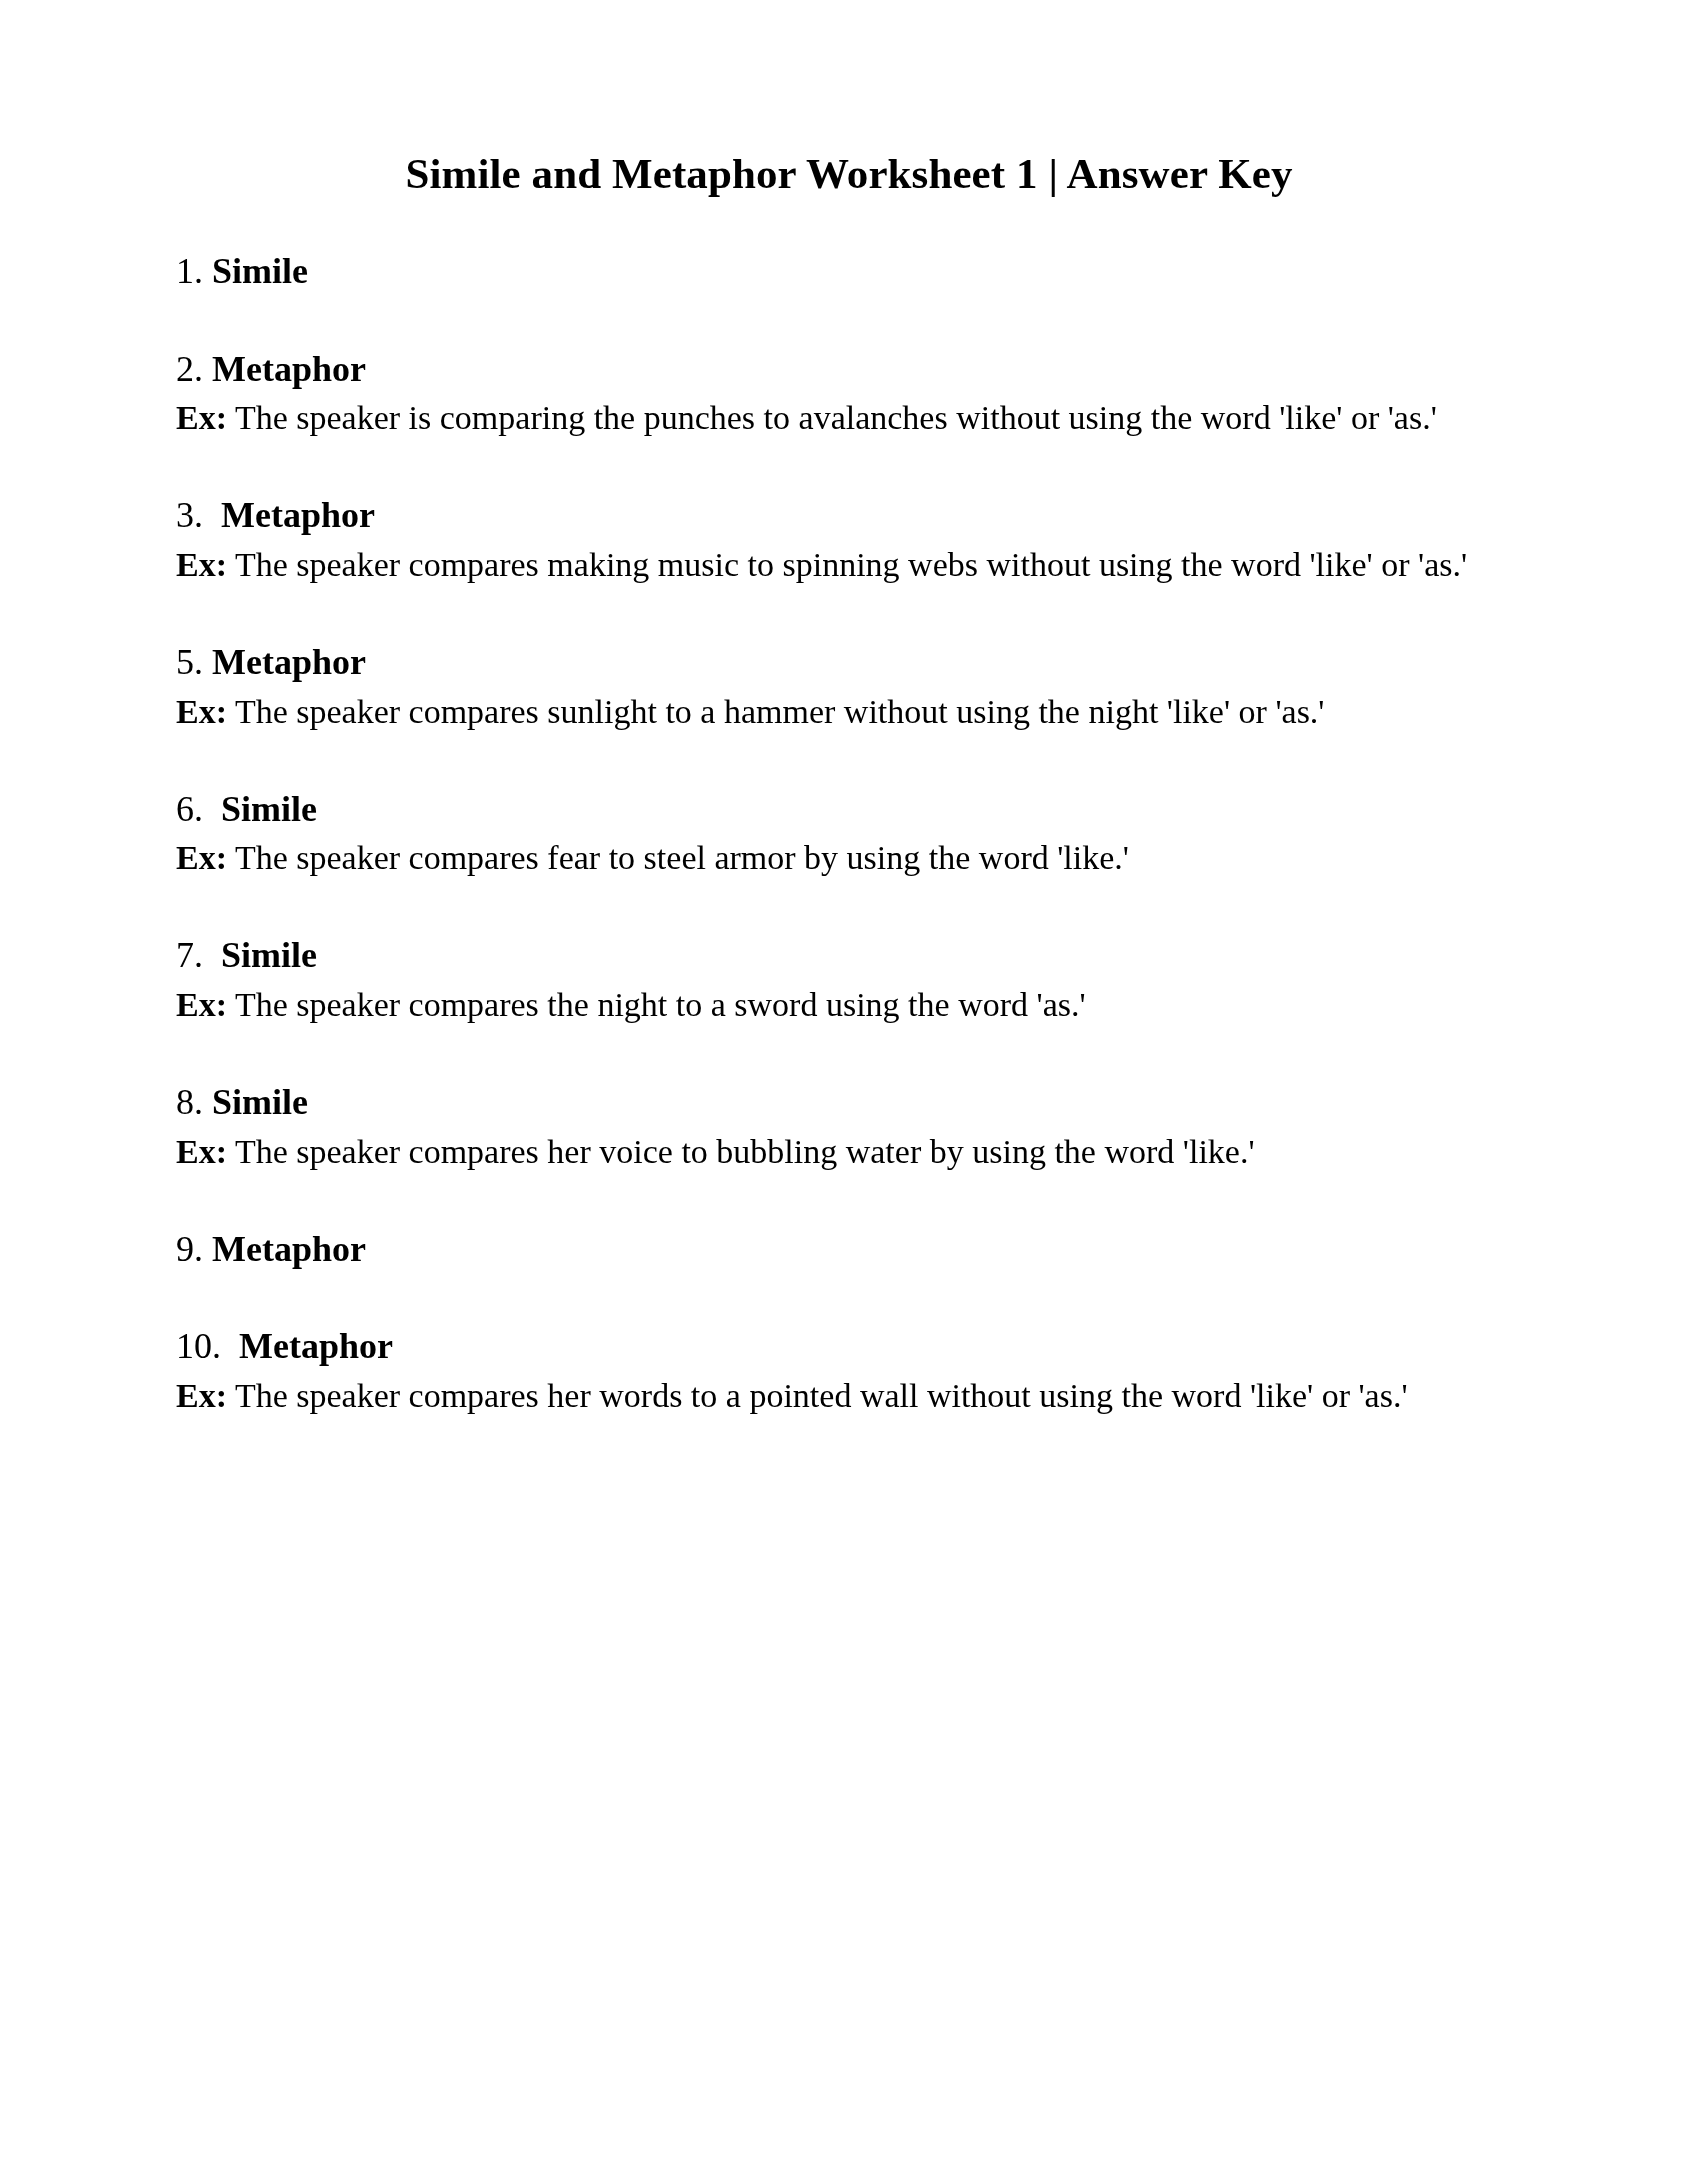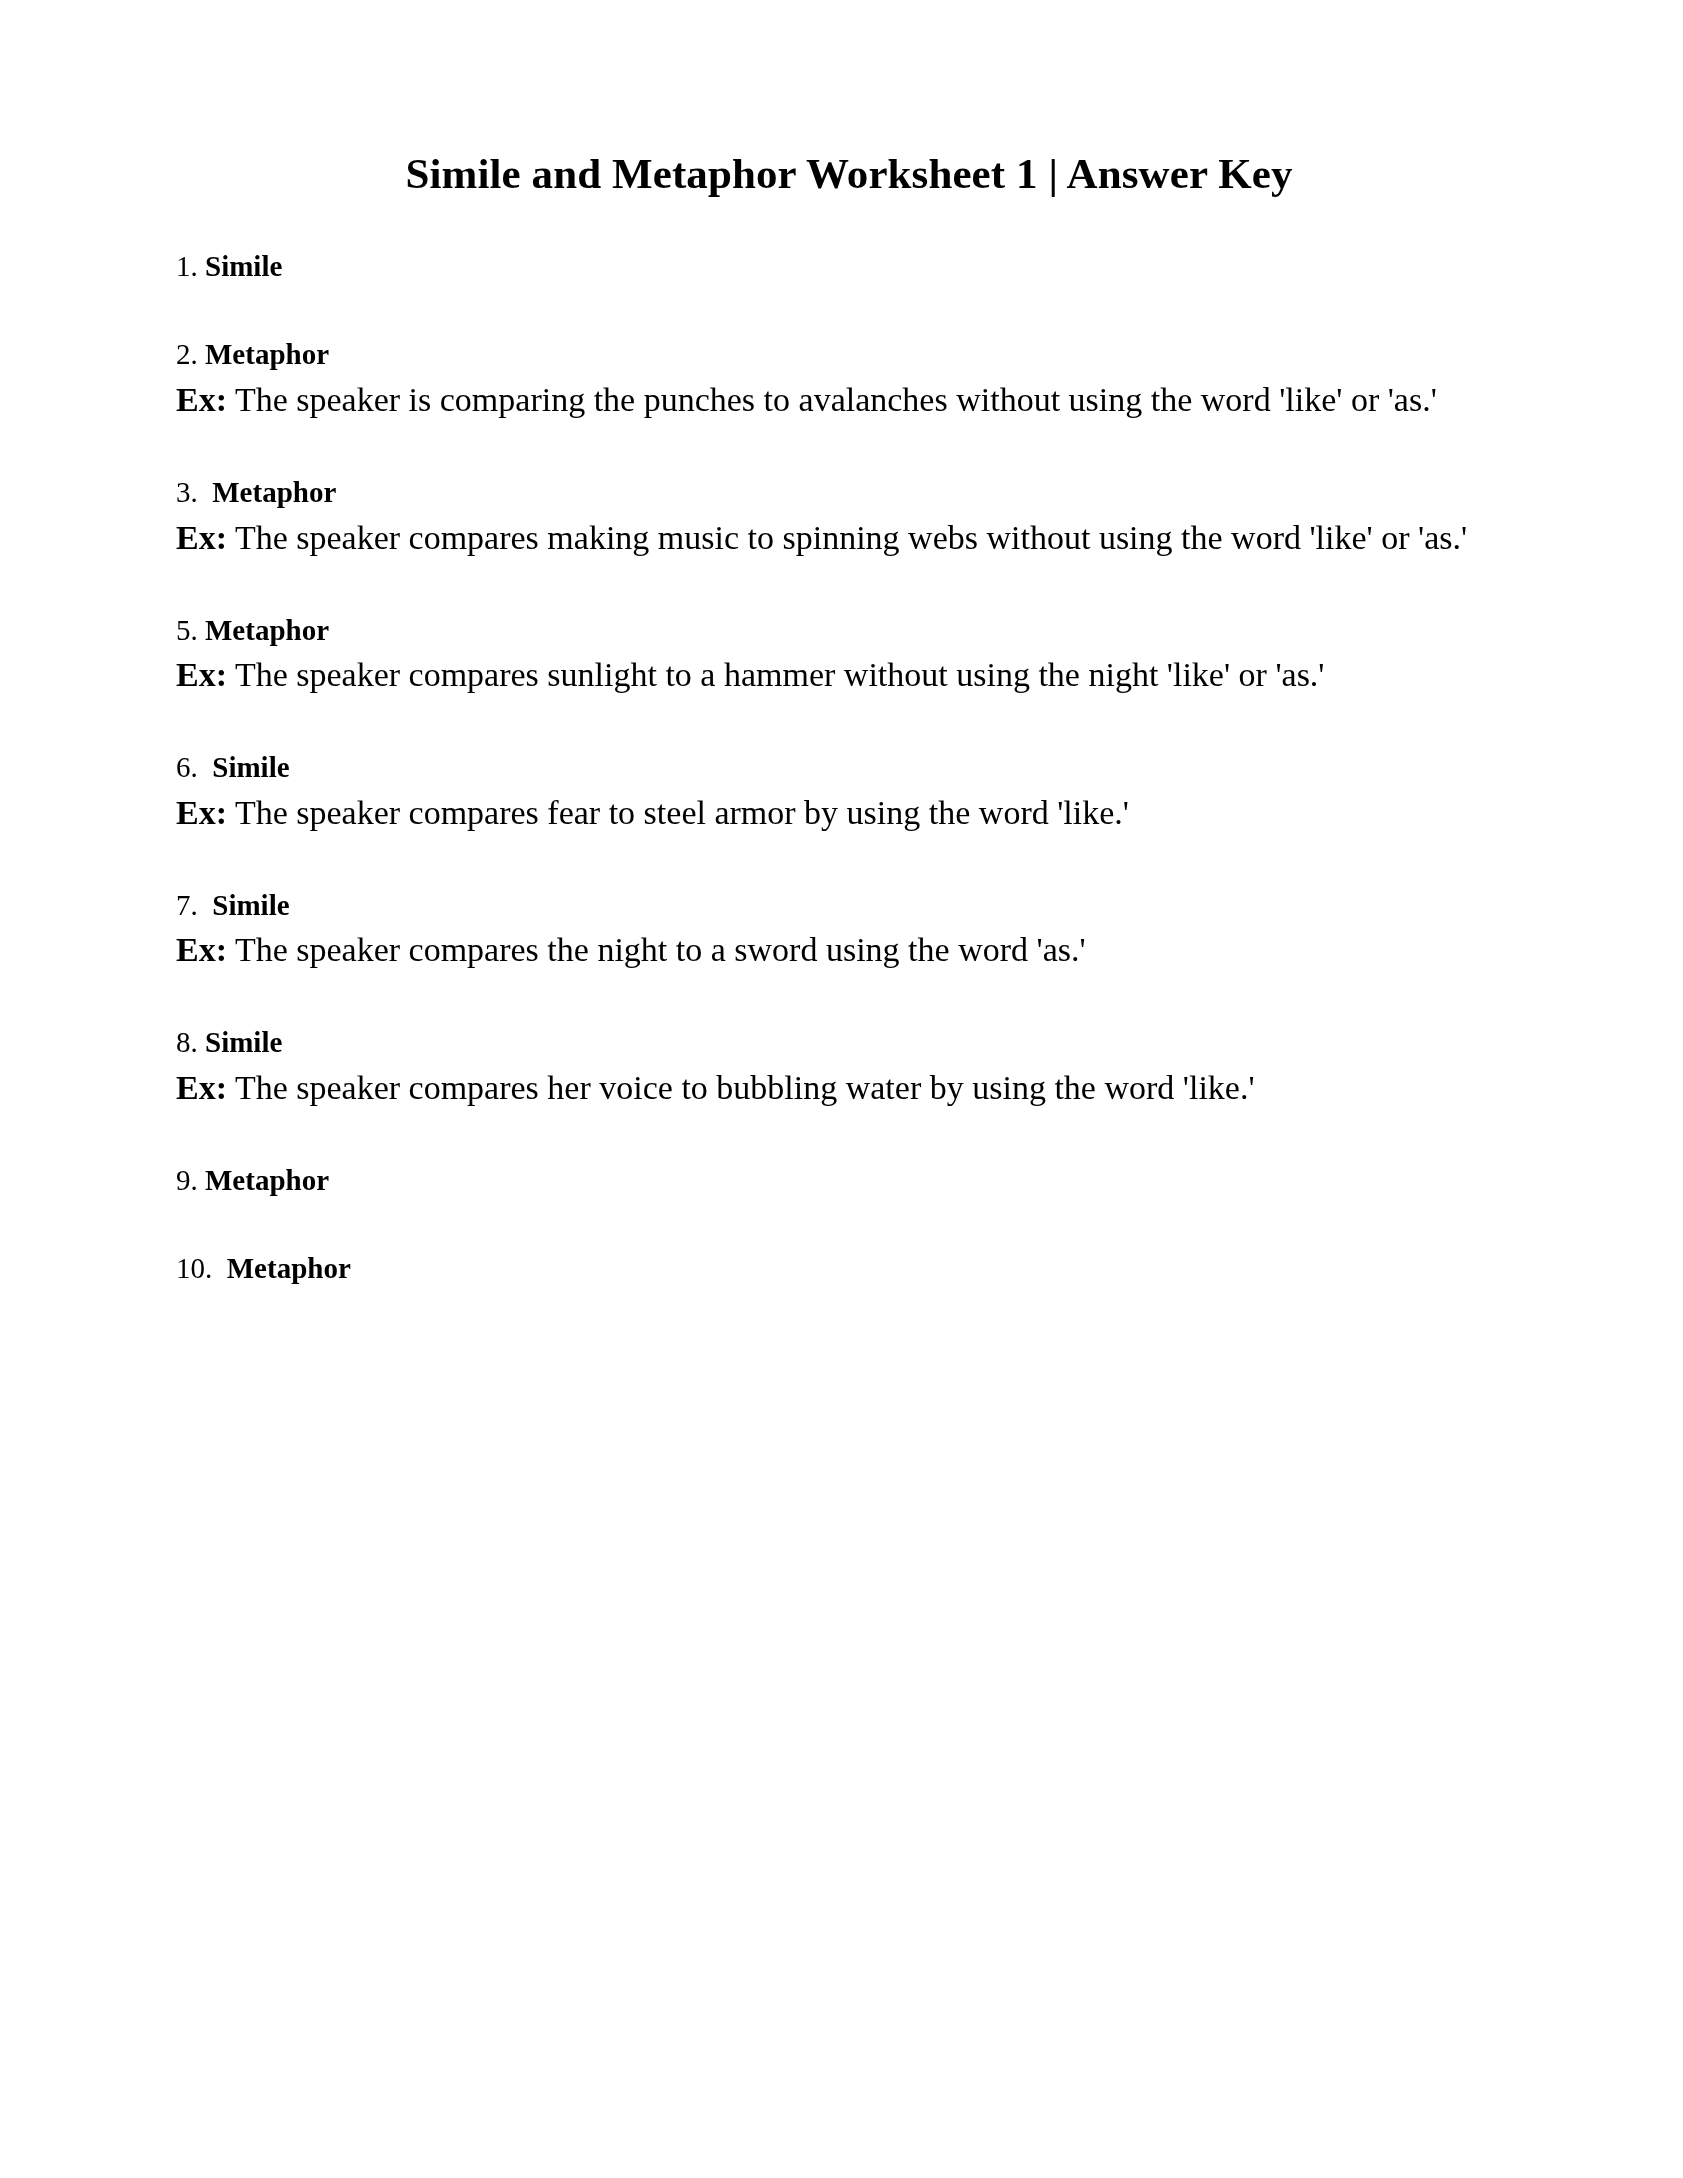--- a/index.html
+++ b/index.html
@@ -45,21 +45,21 @@
 
   .answer-item {
     margin: 0 0 51px 0;
   }
 
   .answer-item:last-child {
     margin-bottom: 16px;
   }
 
   .item-heading {
-    font-size: 29px;
+    font-size: 36px;
     line-height: 1.30;
     margin: 0 0 4px 0;
     white-space: pre;
   }
 
   .item-number {
     font-weight: normal;
   }
 
   .item-answer {
@@ -123,17 +123,18 @@
       <p class="item-heading"><span class="item-number">8.</span><span class="item-spacer"> </span><span class="item-answer">Simile</span></p>
       <p class="item-explanation"><span class="ex-label">Ex:</span> <span class="ex-text">The speaker compares her voice to bubbling water by using the word 'like.'</span></p>
     </div>
 
     <div class="answer-item">
       <p class="item-heading"><span class="item-number">9.</span><span class="item-spacer"> </span><span class="item-answer">Metaphor</span></p>
     </div>
 
     <div class="answer-item">
       <p class="item-heading"><span class="item-number">10.</span><span class="item-spacer">  </span><span class="item-answer">Metaphor</span></p>
+      <p class="item-explanation"><span class="ex-label">Ex:</span> <span class="ex-text">The speaker compares her words to a pointed wall without using the word 'like' or 'as.'</span></p>
     </div>
 
   </div>
 </div>
 
 
 </body></html>

